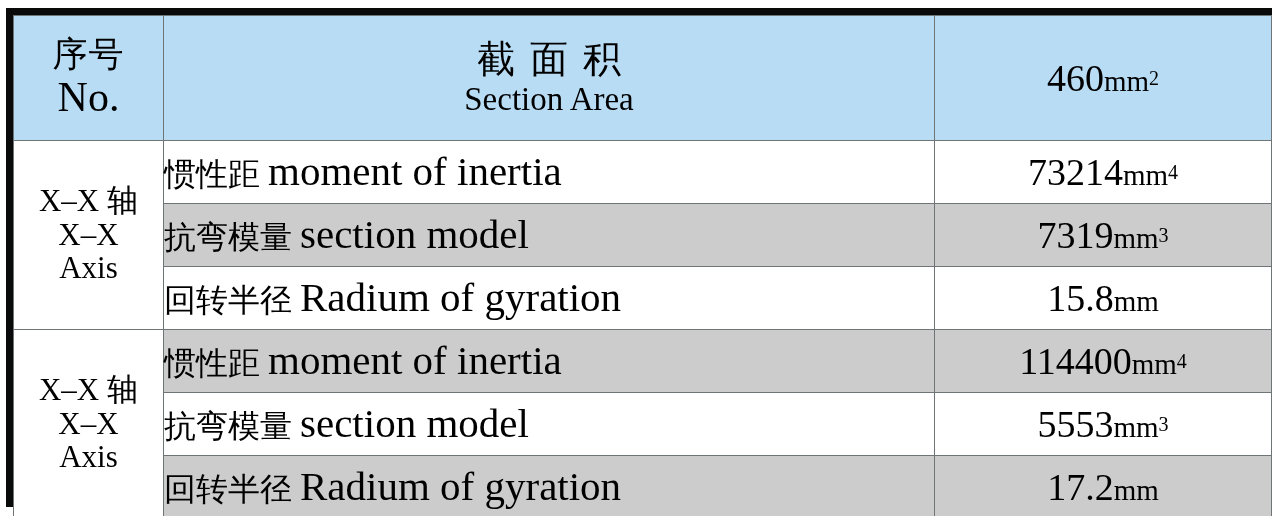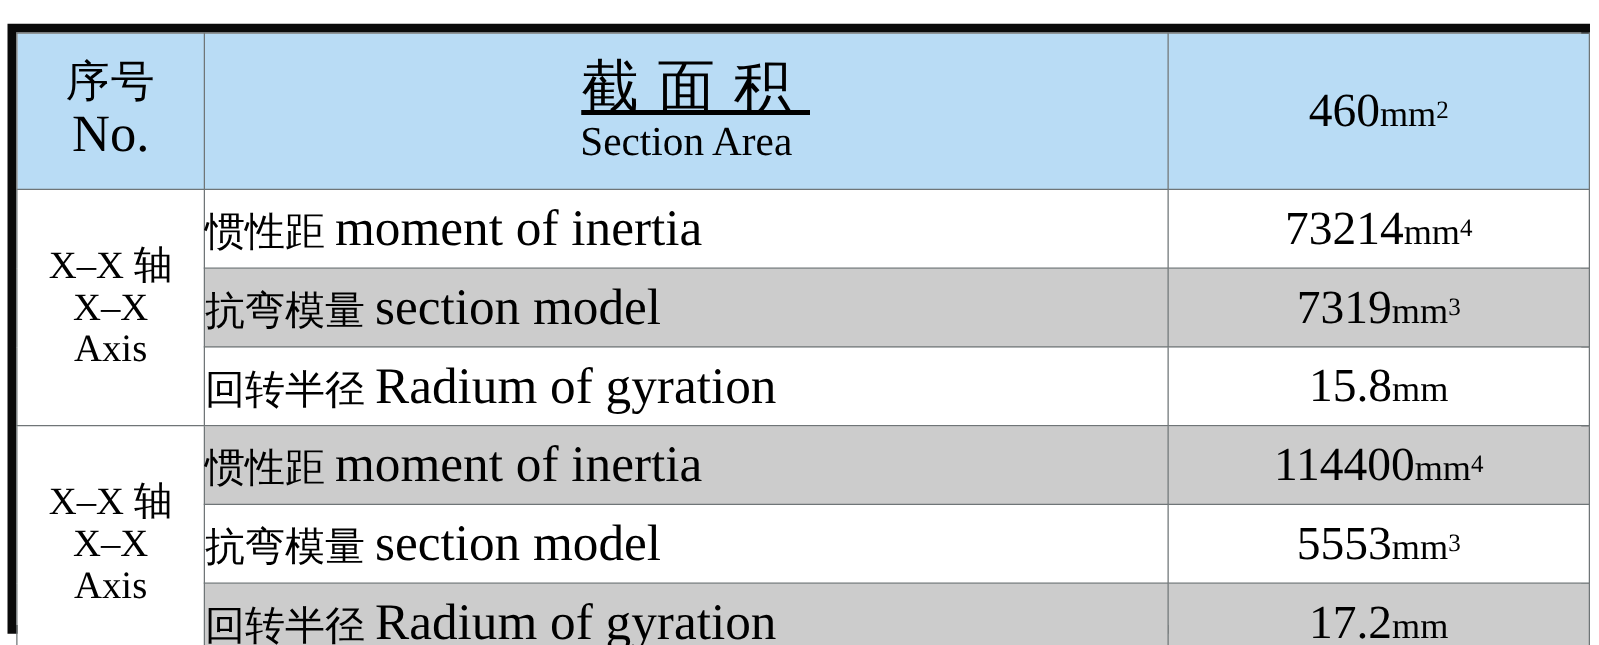--- a/index.html
+++ b/index.html
@@ -13,21 +13,21 @@
     font-family: "Liberation Serif", "DejaVu Serif", serif;
     color: #000000;
     overflow: hidden;
   }
 
   .page {
     position: relative;
     width: 1279px;
     height: 516px;
     box-sizing: border-box;
-    padding: 19px 7px 9px 6px;
+    padding: 8px 7px 9px 6px;
   }
 
   .table-frame {
     position: relative;
     width: 100%;
     height: 100%;
     box-sizing: border-box;
     border: 7px solid #0a0a0a;
     background: #ffffff;
   }
@@ -71,24 +71,23 @@
     font-size: 42px;
     display: block;
     margin-top: 2px;
   }
 
   .cell-area-head {
     text-align: center;
   }
   .area-cn {
     display: block;
-    font-size: 46px;
+    font-size: 38px;
     letter-spacing: 15px;
     padding-left: 15px;
-    text-decoration: underline;
   }
   .area-en {
     display: block;
     font-size: 33px;
     margin-top: 3px;
   }
 
   .cell-area-value {
     text-align: center;
   }

